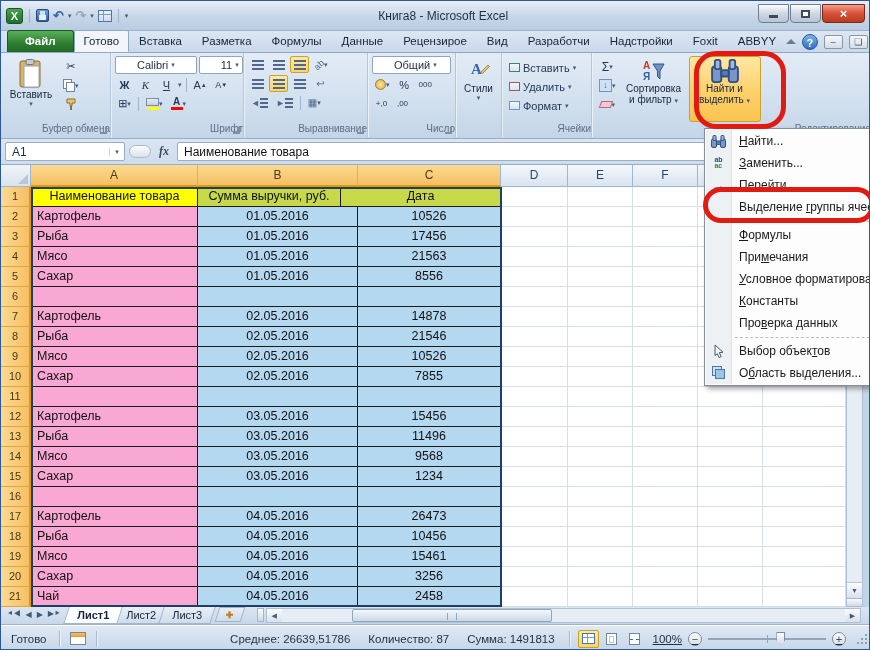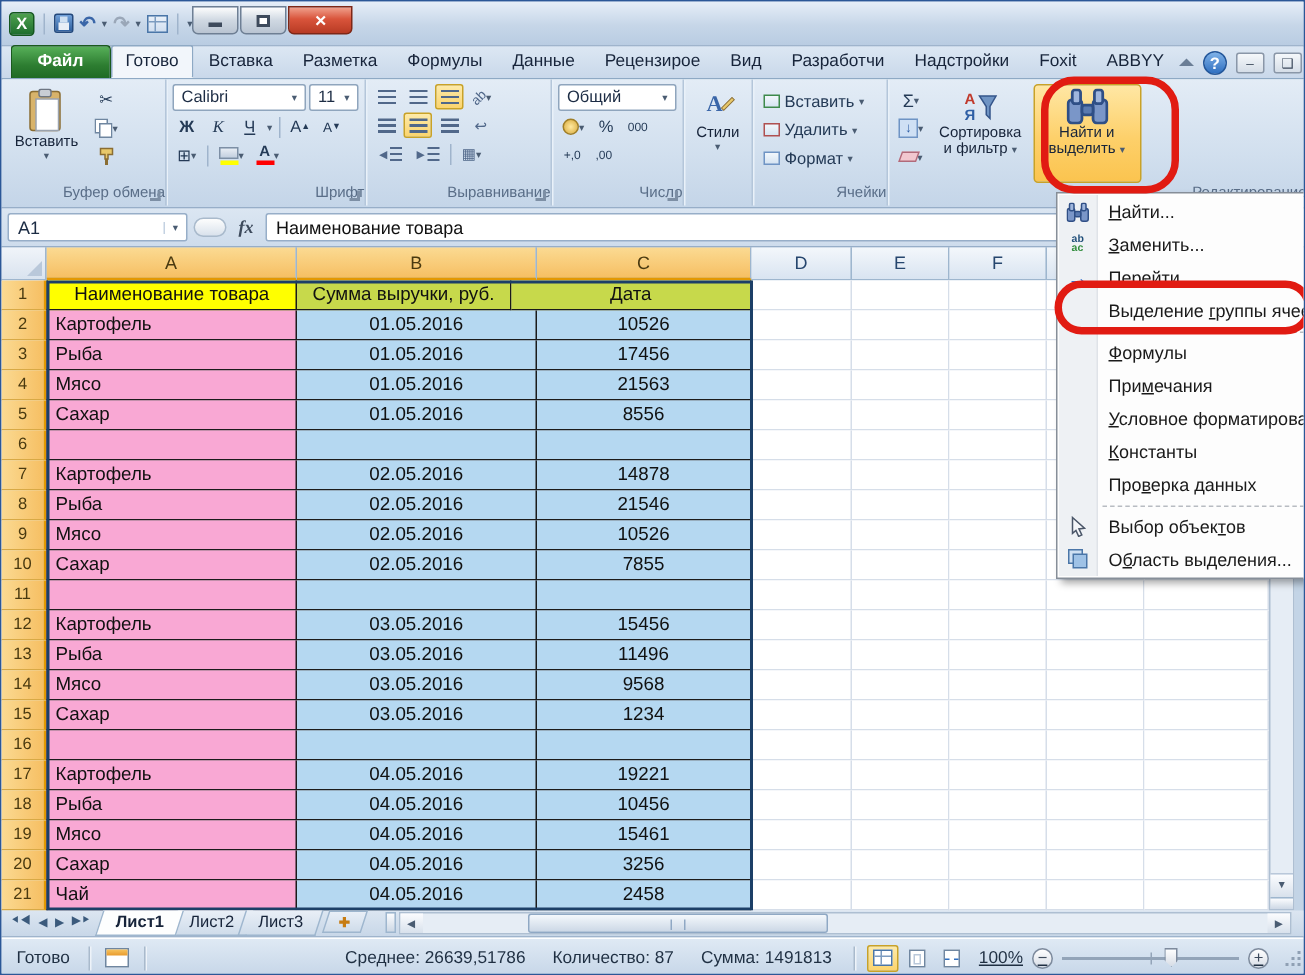--- a/index.html
+++ b/index.html
@@ -60,21 +60,21 @@
      border-right:2px solid #7d8fa5; border-bottom:2px solid #7d8fa5; }
   .bigbtn { width:52px; display:flex; flex-direction:column; align-items:center; justify-content:flex-start;
     border:1px solid transparent; border-radius:3px; padding-top:2px; }
   .bigbtn .blbl { font-size:10px; line-height:11px; color:#17243a; text-align:center; }
   .col { display:flex; flex-direction:column; gap:2px; }
   .rowx { display:flex; gap:2px; align-items:center; }
   .sbtn { height:17px; min-width:19px; padding:0 2px; border:1px solid transparent; border-radius:2px;
     display:flex; align-items:center; justify-content:center; font-size:11px; color:#243a56; }
   .sbtn.on { background:linear-gradient(#fdeaa9,#fbd46e); border-color:#c9a227; }
   .selbox { height:18px; background:#fff; border:1px solid #8fa5bd; border-radius:2px; font-size:11px;
-    display:flex; align-items:center; padding:0 5px; color:#1c2c44; }
+    display:flex; align-items:center; padding:0 21px; color:#1c2c44; }
   .selbox .sv { flex:1; }
   .selbox .da { font-size:7px; color:#4a5c72; margin-left:3px; }
   .alico { width:12px; height:10px; background:repeating-linear-gradient(to bottom,#51688a 0 1.6px,transparent 1.6px 4px); }
   .bld { font-weight:bold; } .itl { font-style:italic; font-family:"Liberation Serif",serif;} .unl { text-decoration:underline; }
   .clrbar { display:flex; flex-direction:column; align-items:center; line-height:9px; }
   .clrbar .bar { width:12px; height:3px; margin-top:1px; }
   .fillbkt { width:13px; height:8px; background:linear-gradient(#e8edf4,#c3cfdf); border:1px solid #7d8fa5; }
   .repico { display:flex; flex-direction:column; font-size:7px; line-height:6.5px; font-weight:bold; color:#1f4e79; font-family:"Liberation Sans",sans-serif;}
   .repico .g { color:#2e8b3a; }
   .gotoico { color:#2f6fd0; font-weight:bold; font-size:14px; line-height:12px; }
@@ -205,20 +205,21 @@
       <div class="qsep"></div>
       <div class="floppy"></div>
       <span class="uico">↶</span>
         <span class="tinycaret">▾</span>
       <span class="uico dis">↷</span>
         <span class="tinycaret">▾</span>
       <div class="qtbl"></div>
       <div class="qsep"></div>
       <span class="tinycaret">▾</span>
     </div>
+    <div class="title">Книга8 - Microsoft Excel</div>
     <div class="winbtns">
       <div class="wbtn">
           <div class="mindash"></div>
         </div>
       <div class="wbtn">
           <div class="resto"></div>
         </div>
       <div class="wbtn close">×</div>
     </div>
   </div>
@@ -687,21 +688,21 @@
         <div class="ecell" style="width: 67px;"></div>
         <div class="ecell" style="width: 65px;"></div>
         <div class="ecell" style="width: 65px;"></div>
         <div class="ecell" style="width: 65px;"></div>
         <div class="ecell" style="width: 83px;"></div>
       </div>
       <div class="grow">
         <div class="rowhdr">17</div>
         <div class="tcell ca">Картофель</div>
         <div class="tcell cb">04.05.2016</div>
-        <div class="tcell cc">19221</div>
+        <div class="tcell cc">26473</div>
         <div class="ecell" style="width: 67px;"></div>
         <div class="ecell" style="width: 65px;"></div>
         <div class="ecell" style="width: 65px;"></div>
         <div class="ecell" style="width: 65px;"></div>
         <div class="ecell" style="width: 83px;"></div>
       </div>
       <div class="grow">
         <div class="rowhdr">18</div>
         <div class="tcell ca">Рыба</div>
         <div class="tcell cb">04.05.2016</div>

